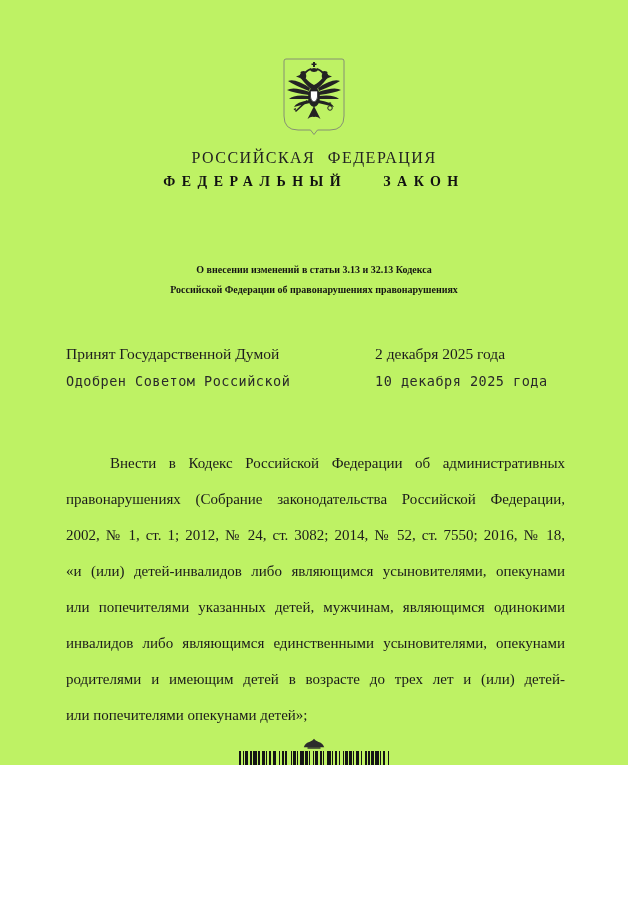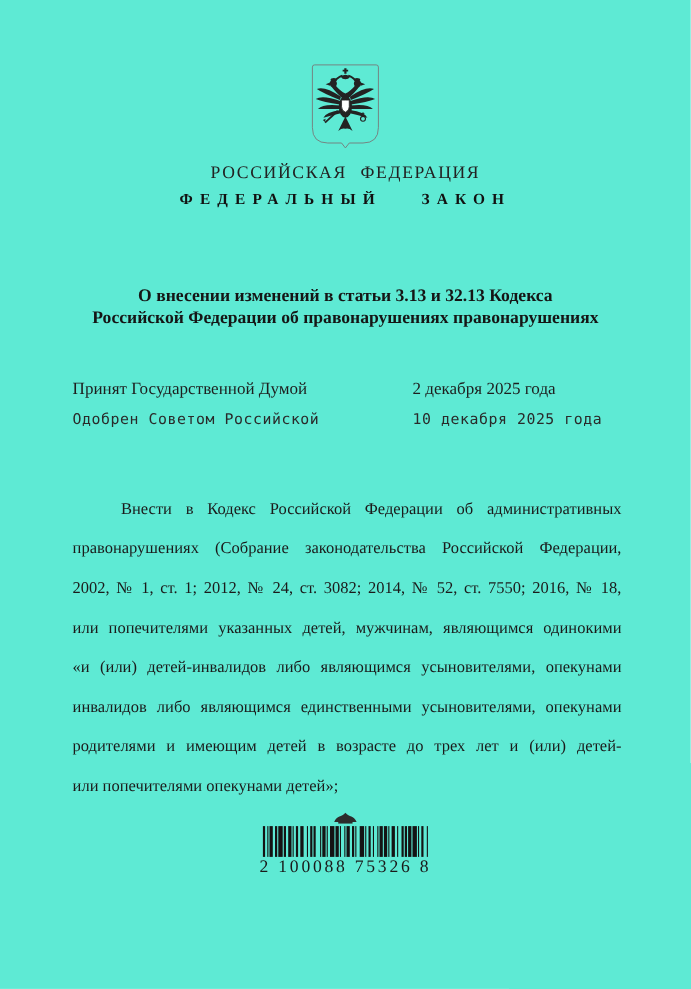--- a/index.html
+++ b/index.html
@@ -1,22 +1,22 @@
 <!DOCTYPE html>
 <html lang="ru"><head>
 <meta charset="utf-8">
 <title>Федеральный закон</title>
 <style>
   html, body { margin: 0; padding: 0; background: #ffffff; }
   .page {
     position: relative;
     width: 628px;
-    height: 899px;
+    height: 765px;
     margin: 0 auto;
-    background: #5eead4;
+    background: #bef264;
     color: #1e1e1e;
     font-family: "Liberation Serif", serif;
     overflow: hidden;
   }
   .coat {
     width: 66px;
     height: 80px;
     margin: 57px auto 0 auto;
   }
   .coat svg { display: block; width: 100%; height: 100%; }
@@ -34,21 +34,21 @@
     font-size: 14px;
     font-weight: bold;
     letter-spacing: 6.5px;
     word-spacing: 26px;
     color: #111;
   }
   .law-title {
     margin-top: 70px;
     text-align: center;
     font-weight: bold;
-    font-size: 16px;
+    font-size: 10px;
     line-height: 19.5px;
     color: #151515;
   }
   .adoption {
     position: relative;
     margin: 46px 63px 0 66px;
     height: 46px;
     font-size: 15.5px;
   }
   .adoption-row { position: absolute; left: 0; right: 0; }
@@ -151,22 +151,22 @@
     <div class="adoption-row row-approved typewriter">
       <span class="adoption-label">Одобрен Советом Российской</span>
       <span class="adoption-date">10 декабря 2025 года</span>
     </div>
   </div>
 
   <div class="law-body">
       <div class="body-line indent">Внести в Кодекс Российской Федерации об административных</div>
       <div class="body-line">правонарушениях (Собрание законодательства Российской Федерации,</div>
       <div class="body-line">2002, № 1, ст. 1; 2012, № 24, ст. 3082; 2014, № 52, ст. 7550; 2016, № 18,</div>
+      <div class="body-line">«и (или) детей-инвалидов либо являющимся усыновителями, опекунами</div>
       <div class="body-line">или попечителями указанных детей, мужчинам, являющимся одинокими</div>
-      <div class="body-line">«и (или) детей-инвалидов либо являющимся усыновителями, опекунами</div>
       <div class="body-line">инвалидов либо являющимся единственными усыновителями, опекунами</div>
       <div class="body-line">родителями и имеющим детей в возрасте до трех лет и (или) детей-</div>
       <div class="body-line short-last">или попечителями опекунами детей»;</div>
     </div>
 
   <div class="barcode-block">
     <svg class="barcode-emblem" viewBox="0 0 30 14">
       <path d="M4,11 C7,4 11,7 15,2 C19,7 23,4 26,11 Z" fill="#2c2c2c"></path>
       <rect x="8" y="11" width="14" height="1.6" fill="#2c2c2c"></rect>
     </svg>

